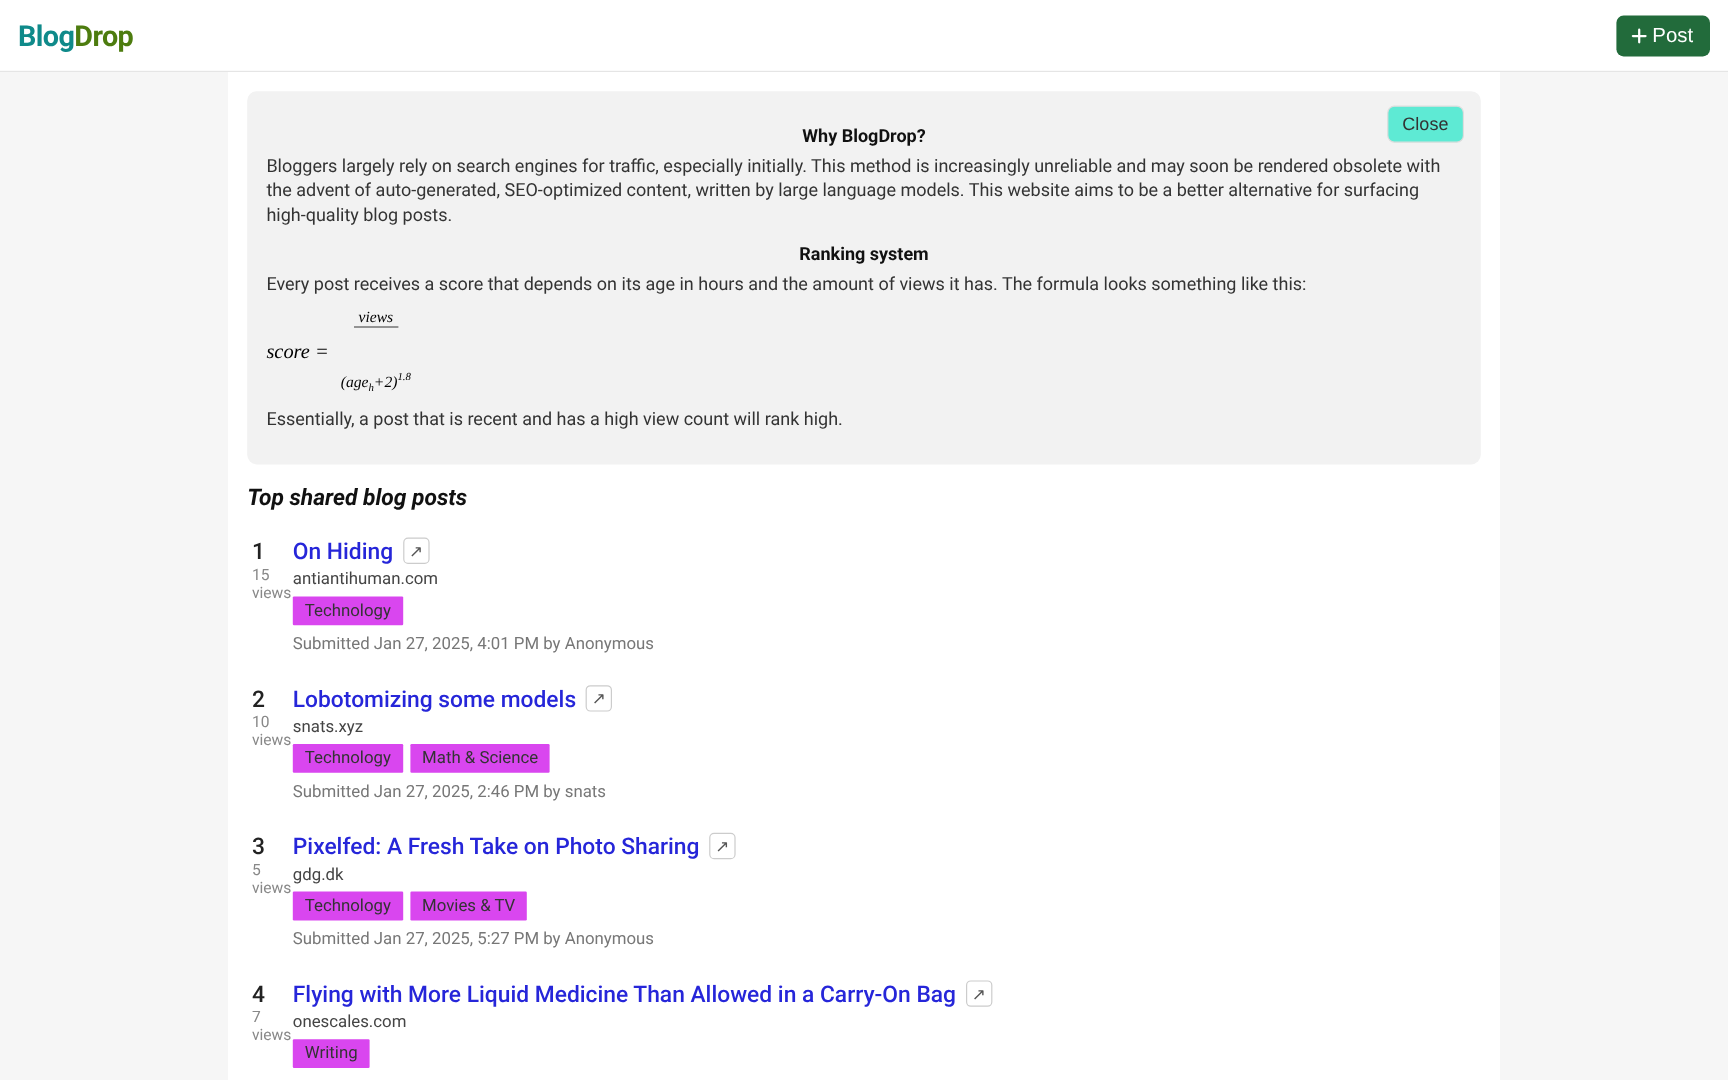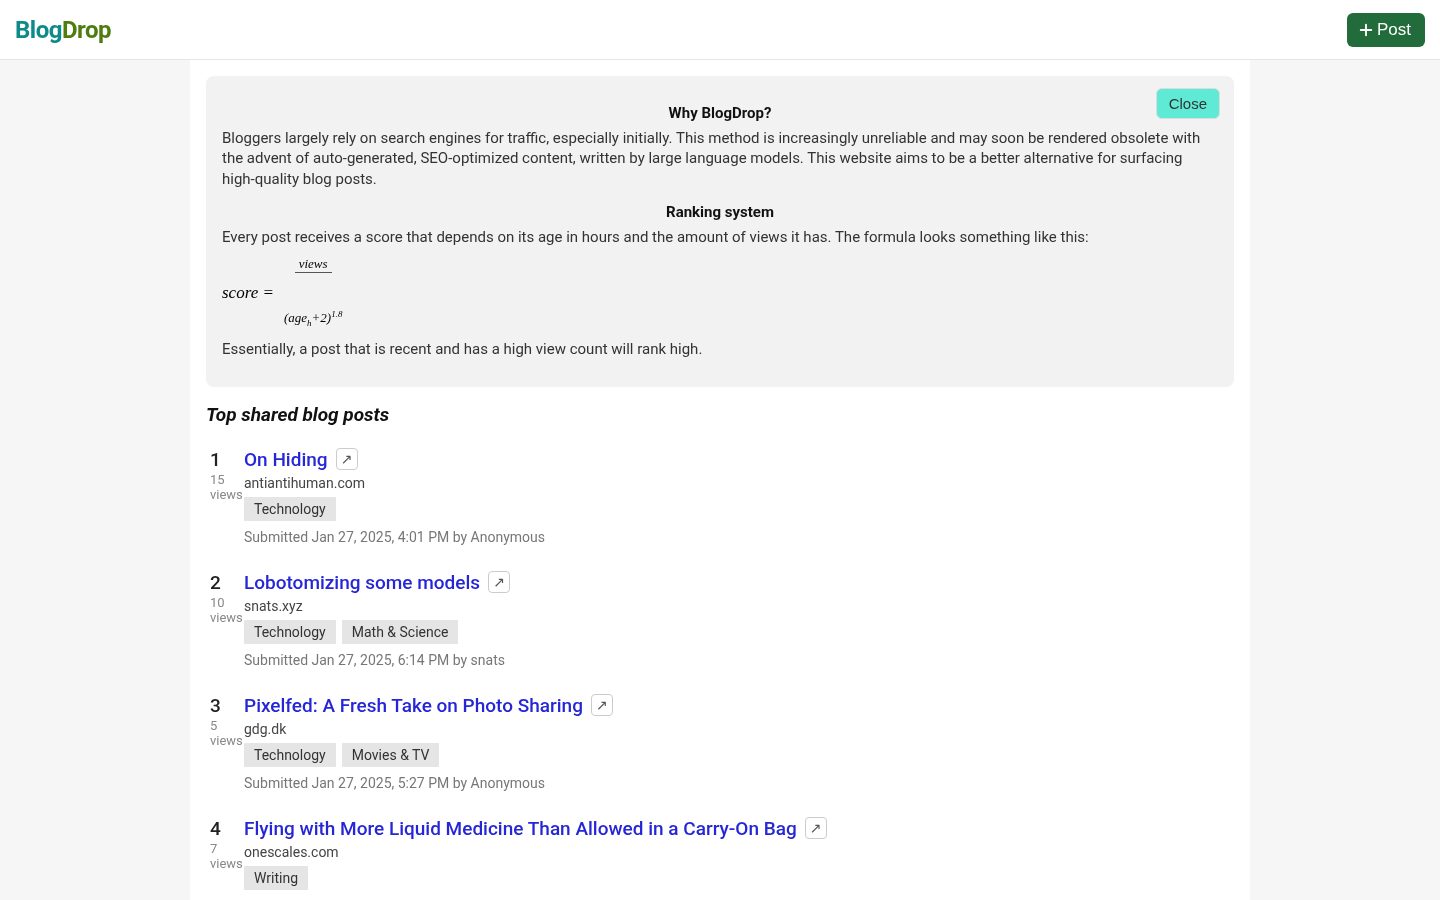--- a/index.html
+++ b/index.html
@@ -176,21 +176,21 @@
     color: #444;
     margin-top: 4px;
   }
   .tags {
     margin-top: 6px;
     display: flex;
     gap: 6px;
     flex-wrap: wrap;
   }
   .tag {
-    background: #e5e5e5;
+    background: #d946ef;
     color: #333;
     border-radius: 1px;
     padding: 4px 10px;
     font-size: 14px;
     text-align: right;
   }
   .submitted {
     font-size: 14px;
     color: #777;
     margin-top: 8px;
@@ -262,21 +262,21 @@
         <div class="post-main">
           <div class="post-title-row">
             <a class="post-title" href="#">Lobotomizing some models</a>
             <span class="ext-link">↗</span>
           </div>
           <div class="domain">snats.xyz</div>
           <div class="tags">
             <span class="tag">Technology</span>
             <span class="tag">Math &amp; Science</span>
           </div>
-          <div class="submitted">Submitted Jan 27, 2025, 6:14 PM by snats</div>
+          <div class="submitted">Submitted Jan 27, 2025, 2:46 PM by snats</div>
         </div>
       </div>
       <div class="post">
         <div class="rank-col">
           <div class="rank-num">3</div>
           <div class="views">5<br>views</div>
         </div>
         <div class="post-main">
           <div class="post-title-row">
             <a class="post-title" href="#">Pixelfed: A Fresh Take on Photo Sharing</a>

